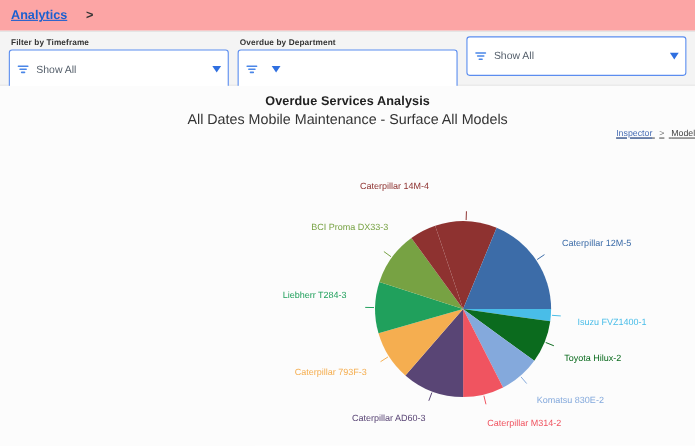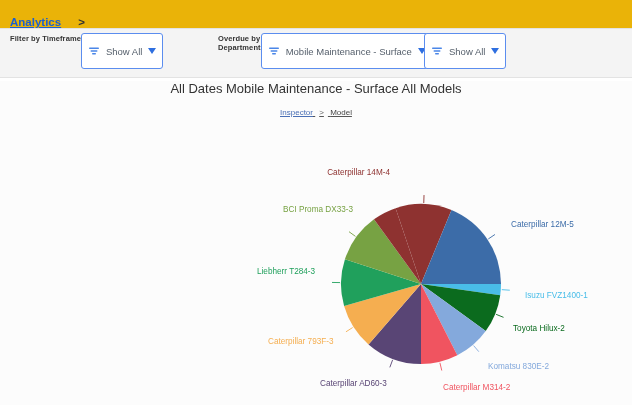--- a/index.html
+++ b/index.html
@@ -10,23 +10,23 @@
     width: 632px;
     height: 405px;
     background: #ffffff;
     font-family: "Liberation Sans", sans-serif;
     overflow: hidden;
     position: relative;
   }
   
   .breadcrumb-bar {
     height: 28px;
-    background: #eab308;
-    display: flex;
-    align-items: flex-end;
+    background: #fca5a5;
+    display: flex;
+    align-items: center;
     padding: 0 10px;
     box-sizing: border-box;
     font-size: 11.5px;
     gap: 12px;
   }
   .crumb-link {
     color: #1a5fd0;
     text-decoration: underline;
     font-weight: bold;
     cursor: pointer;
@@ -48,21 +48,21 @@
     height: 50px;
     display: flex;
     align-items: flex-start;
     padding: 4px 8px 0 8px;
     box-sizing: border-box;
     gap: 8px;
   }
   .filter-group {
     flex: 1 1 0;
     display: flex;
-    flex-direction: row;
+    flex-direction: column;
     min-width: 0;
   }
   .filter-label {
     font-size: 7.5px;
     font-weight: bold;
     color: #333;
     margin: 1px 0 2px 2px;
     letter-spacing: 0.1px;
   }
   .filter-select {
@@ -116,24 +116,24 @@
     padding-top: 8px;
     letter-spacing: 0.1px;
   }
   .chart-subtitle {
     text-align: center;
     font-size: 13px;
     color: #333;
     margin-top: 3px;
   }
   .chart-path {
-    text-align: center;
+    text-align: right;
     font-size: 8px;
     color: #555;
-    margin-top: 12px;
+    margin-top: 1px;
     text-decoration: underline;
   }
   .chart-path .path-link {
     color: #4a6fb5;
     text-decoration: underline;
     cursor: pointer;
   }
   .chart-path .path-sep {
     margin: 0 4px;
     color: #666;
@@ -181,21 +181,20 @@
   <div class="filter-group">
     <div class="filter-label">Overdue by Department</div>
     <div class="filter-select">
       <span class="filter-icon">
         <svg width="12" height="12" viewBox="0 0 12 12">
           <rect x="1" y="2.5" width="10" height="1.4" rx="0.7" fill="#4a86e8"></rect>
           <rect x="2.5" y="5.3" width="7" height="1.4" rx="0.7" fill="#4a86e8"></rect>
           <rect x="4" y="8.1" width="4" height="1.4" rx="0.7" fill="#4a86e8"></rect>
         </svg>
       </span>
-      <span class="filter-value">Mobile Maintenance - Surface</span>
       <span class="caret"></span>
     </div>
   </div>
 
   <div class="filter-group">
     <div class="filter-select">
       <span class="filter-icon">
         <svg width="12" height="12" viewBox="0 0 12 12">
           <rect x="1" y="2.5" width="10" height="1.4" rx="0.7" fill="#4a86e8"></rect>
           <rect x="2.5" y="5.3" width="7" height="1.4" rx="0.7" fill="#4a86e8"></rect>
@@ -203,20 +202,21 @@
         </svg>
       </span>
       <span class="filter-value">Show All</span>
       <span class="caret"></span>
     </div>
   </div>
 
 </div>
 
 <div class="chart-panel">
+  <div class="chart-title">Overdue Services Analysis</div>
   <div class="chart-subtitle">All Dates Mobile Maintenance - Surface All Models</div>
   <div class="chart-path">
     <span class="path-link">Inspector</span>
     <span class="path-sep">&gt;</span>
     <span class="path-current">Model</span>
   </div>
 
   <svg class="pie-svg" viewBox="0 0 632 327">
     <g id="pie-slices">
         <path d="M 421 203 L 395.62 127.13 A 80 80 0 0 1 451.49 129.04 Z" fill="#8E3230"></path>

